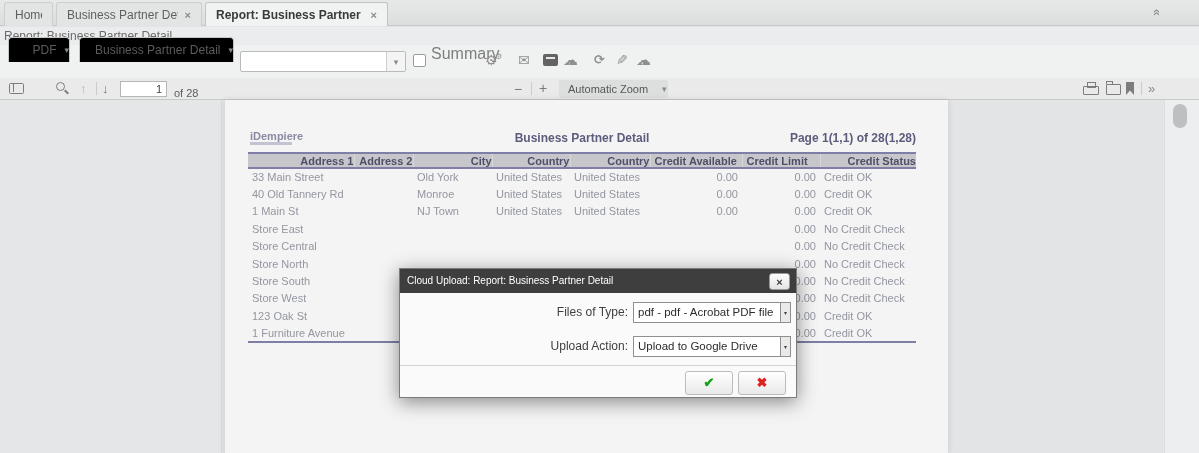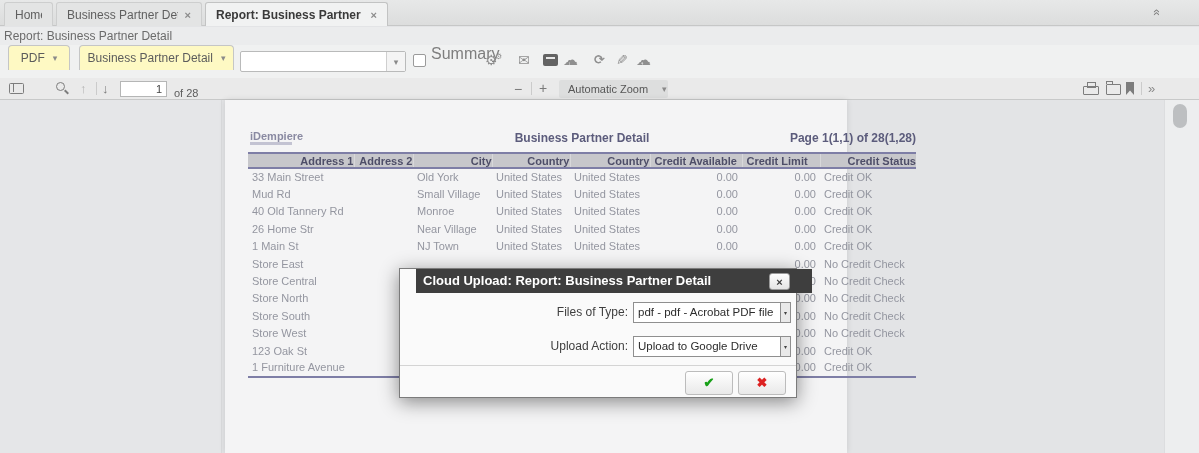--- a/index.html
+++ b/index.html
@@ -20,23 +20,23 @@
   .tab-close { font-size:11px; color:#8b8b8b; font-weight:bold; line-height:10px; }
   .collapse-btn { position:absolute; right:40px; top:6px; font-size:12px; color:#7c7c7c;
                   transform:rotate(-90deg); letter-spacing:-1px; cursor:pointer; }
 
   
   .breadcrumb { position:absolute; left:0; top:27px; width:1199px; height:18px;
                 background:#ebeced; font-size:12px; color:#6b6b6b; padding-left:4px; line-height:18px; }
 
   
   .toolbar { position:absolute; left:0; top:45px; width:1199px; height:33px; background:#f0f1f1; }
-  .tab-btn { position:absolute; bottom:8px; height:25px; background:#fef9c3; border:1px solid #c5c6c6;
+  .tab-btn { position:absolute; bottom:16px; height:25px; background:#000000; border:1px solid #c5c6c6;
              border-bottom:none; border-radius:4px 4px 0 0; display:flex; align-items:center;
-             justify-content:center; gap:8px; font-size:12px; color:#5c5c5c; cursor:pointer; }
+             justify-content:flex-end; gap:8px; font-size:12px; color:#5c5c5c; cursor:pointer; }
   .fmt-btn { left:8px; width:62px; }
   .rpt-btn { left:79px; width:155px; }
   .caret { font-size:9px; color:#8a8a8a; }
   .combo { position:absolute; left:240px; top:6px; width:166px; height:21px; background:#ffffff;
            border:1px solid #b9baba; border-radius:2px; display:flex; }
   .combo-val { flex:1; font-size:12px; line-height:19px; padding-left:5px; color:#444; }
   .combo-btn { width:19px; border-left:1px solid #cfcfcf; background:#f4f4f4;
                display:flex; align-items:center; justify-content:center; cursor:pointer; }
   .checkbox { position:absolute; left:413px; top:9px; width:13px; height:13px; background:#fff;
               border:1px solid #9a9a9a; border-radius:2px; cursor:pointer; }
@@ -80,21 +80,21 @@
   .folder-ic { position:absolute; left:1106px; top:6px; width:15px; height:11px;
                border:1.5px solid #7d7d7d; border-radius:1px; cursor:pointer; }
   .folder-ic::before { content:""; position:absolute; left:-1px; top:-4px; width:5px; height:2px; border:1.5px solid #7d7d7d; border-bottom:none; }
   .bkmk-ic { position:absolute; left:1126px; top:4px; width:8px; height:13px; background:#7d7d7d;
              clip-path:polygon(0 0,100% 0,100% 100%,50% 65%,0 100%); cursor:pointer; }
   .more-ic { position:absolute; left:1148px; top:3px; font-size:13px; color:#8a8a8a; cursor:pointer; }
 
   
   .content { position:absolute; left:0; top:100px; width:1199px; height:353px; background:#e3e4e6; }
   .viewer-left { position:absolute; left:0; top:0; width:222px; height:353px; background:#e5e6e8; border-right:1px solid #dadbdd; }
-  .page { position:absolute; left:225px; top:0; width:622px; height:353px; background:#f4f4f5;
+  .page { position:absolute; left:225px; top:0; width:723px; height:353px; background:#f4f4f5;
           box-shadow:0 0 6px rgba(0,0,0,0.12); }
   .vscroll { position:absolute; left:1164px; top:0; width:35px; height:353px; background:#edeeef; border-left:1px solid #dcdddf; }
   .vthumb { position:absolute; left:8px; top:4px; width:14px; height:24px; background:#bdbfc1; border-radius:7px; cursor:pointer; }
 
   
   .rpt-logo { position:absolute; left:25px; top:30px; font-size:11px; font-weight:bold; color:#8a8aa2; }
   .rpt-logo::after { content:""; position:absolute; left:0; top:12px; width:42px; height:3px; background:#c3c3d2; }
   .rpt-title { position:absolute; left:23px; top:31px; width:668px; text-align:center; font-size:12px;
                font-weight:bold; color:#5c5c7c; }
   .rpt-pageinfo { position:absolute; left:23px; top:31px; width:668px; text-align:right; font-size:12px;
@@ -107,22 +107,22 @@
   .rpt-table th + th { border-left:1px solid #d8d8da; }
   .rpt-table td { height:17.4px; color:#9496a0; padding:0 0 0 4px; white-space:nowrap; overflow:hidden; }
   .c0{width:106px} .c1{width:59px} .c2{width:79px} .c3{width:78px} .c4{width:80px}
   .c5{width:92px} .c6{width:78px} .c7{width:96px}
   td.c5, td.c6, th.c5n { text-align:right; padding-right:4px; }
   th.c5x, th.c6x { text-align:left; }
 
   
   .dialog { position:absolute; left:399px; top:168px; width:398px; height:130px; background:#fafafa;
             border:1px solid #7b7b7b; box-shadow:0 4px 18px rgba(0,0,0,0.45); z-index:50; }
-  .dlg-title { position:absolute; left:16px; top:0; width:100%; height:24px; background:#3e3e3e;
-               color:#fff; font-size:13px; font-weight:bold; line-height:24px; padding-left:7px; }
+  .dlg-title { position:absolute; left:0; top:0; width:100%; height:24px; background:#3e3e3e;
+               color:#fff; font-size:10px; font-weight:normal; line-height:24px; padding-left:7px; }
   .dlg-close { position:absolute; right:6px; top:4px; width:21px; height:17px;
                background:linear-gradient(#fdfdfd,#e4e4e4); border:1px solid #9a9a9a; border-radius:3px;
                font-size:11px; font-weight:bold; color:#3c3c3c; line-height:14px; text-align:center; cursor:pointer; }
   .dlg-row { position:absolute; left:0; width:100%; height:21px; }
   .dlg-row1 { top:33px; } .dlg-row2 { top:67px; }
   .dlg-label { position:absolute; left:0; top:3px; width:228px; text-align:right; font-size:12px; color:#3f3f3f; }
   .dlg-select { position:absolute; left:233px; top:0; width:158px; height:21px; background:#fff;
                 border:1px solid #8f8f8f; display:flex; cursor:pointer; }
   .dlg-select-val { flex:1; font-size:11.5px; color:#2c2c2c; line-height:19px; padding-left:4px;
                     white-space:nowrap; overflow:hidden; }
@@ -247,43 +247,23 @@
     <td class="c0">33 Main Street</td>
     <td class="c1"></td>
     <td class="c2">Old York</td>
     <td class="c3">United States</td>
     <td class="c4">United States</td>
     <td class="c5">0.00</td>
     <td class="c6">0.00</td>
     <td class="c7">Credit OK</td>
   </tr>
             <tr>
-    <td class="c0">Mud Rd</td>
-    <td class="c1"></td>
-    <td class="c2">Small Village</td>
-    <td class="c3">United States</td>
-    <td class="c4">United States</td>
-    <td class="c5">0.00</td>
-    <td class="c6">0.00</td>
-    <td class="c7">Credit OK</td>
-  </tr>
-            <tr>
     <td class="c0">40 Old Tannery Rd</td>
     <td class="c1"></td>
     <td class="c2">Monroe</td>
-    <td class="c3">United States</td>
-    <td class="c4">United States</td>
-    <td class="c5">0.00</td>
-    <td class="c6">0.00</td>
-    <td class="c7">Credit OK</td>
-  </tr>
-            <tr>
-    <td class="c0">26 Home Str</td>
-    <td class="c1"></td>
-    <td class="c2">Near Village</td>
     <td class="c3">United States</td>
     <td class="c4">United States</td>
     <td class="c5">0.00</td>
     <td class="c6">0.00</td>
     <td class="c7">Credit OK</td>
   </tr>
             <tr>
     <td class="c0">1 Main St</td>
     <td class="c1"></td>
     <td class="c2">NJ Town</td>

